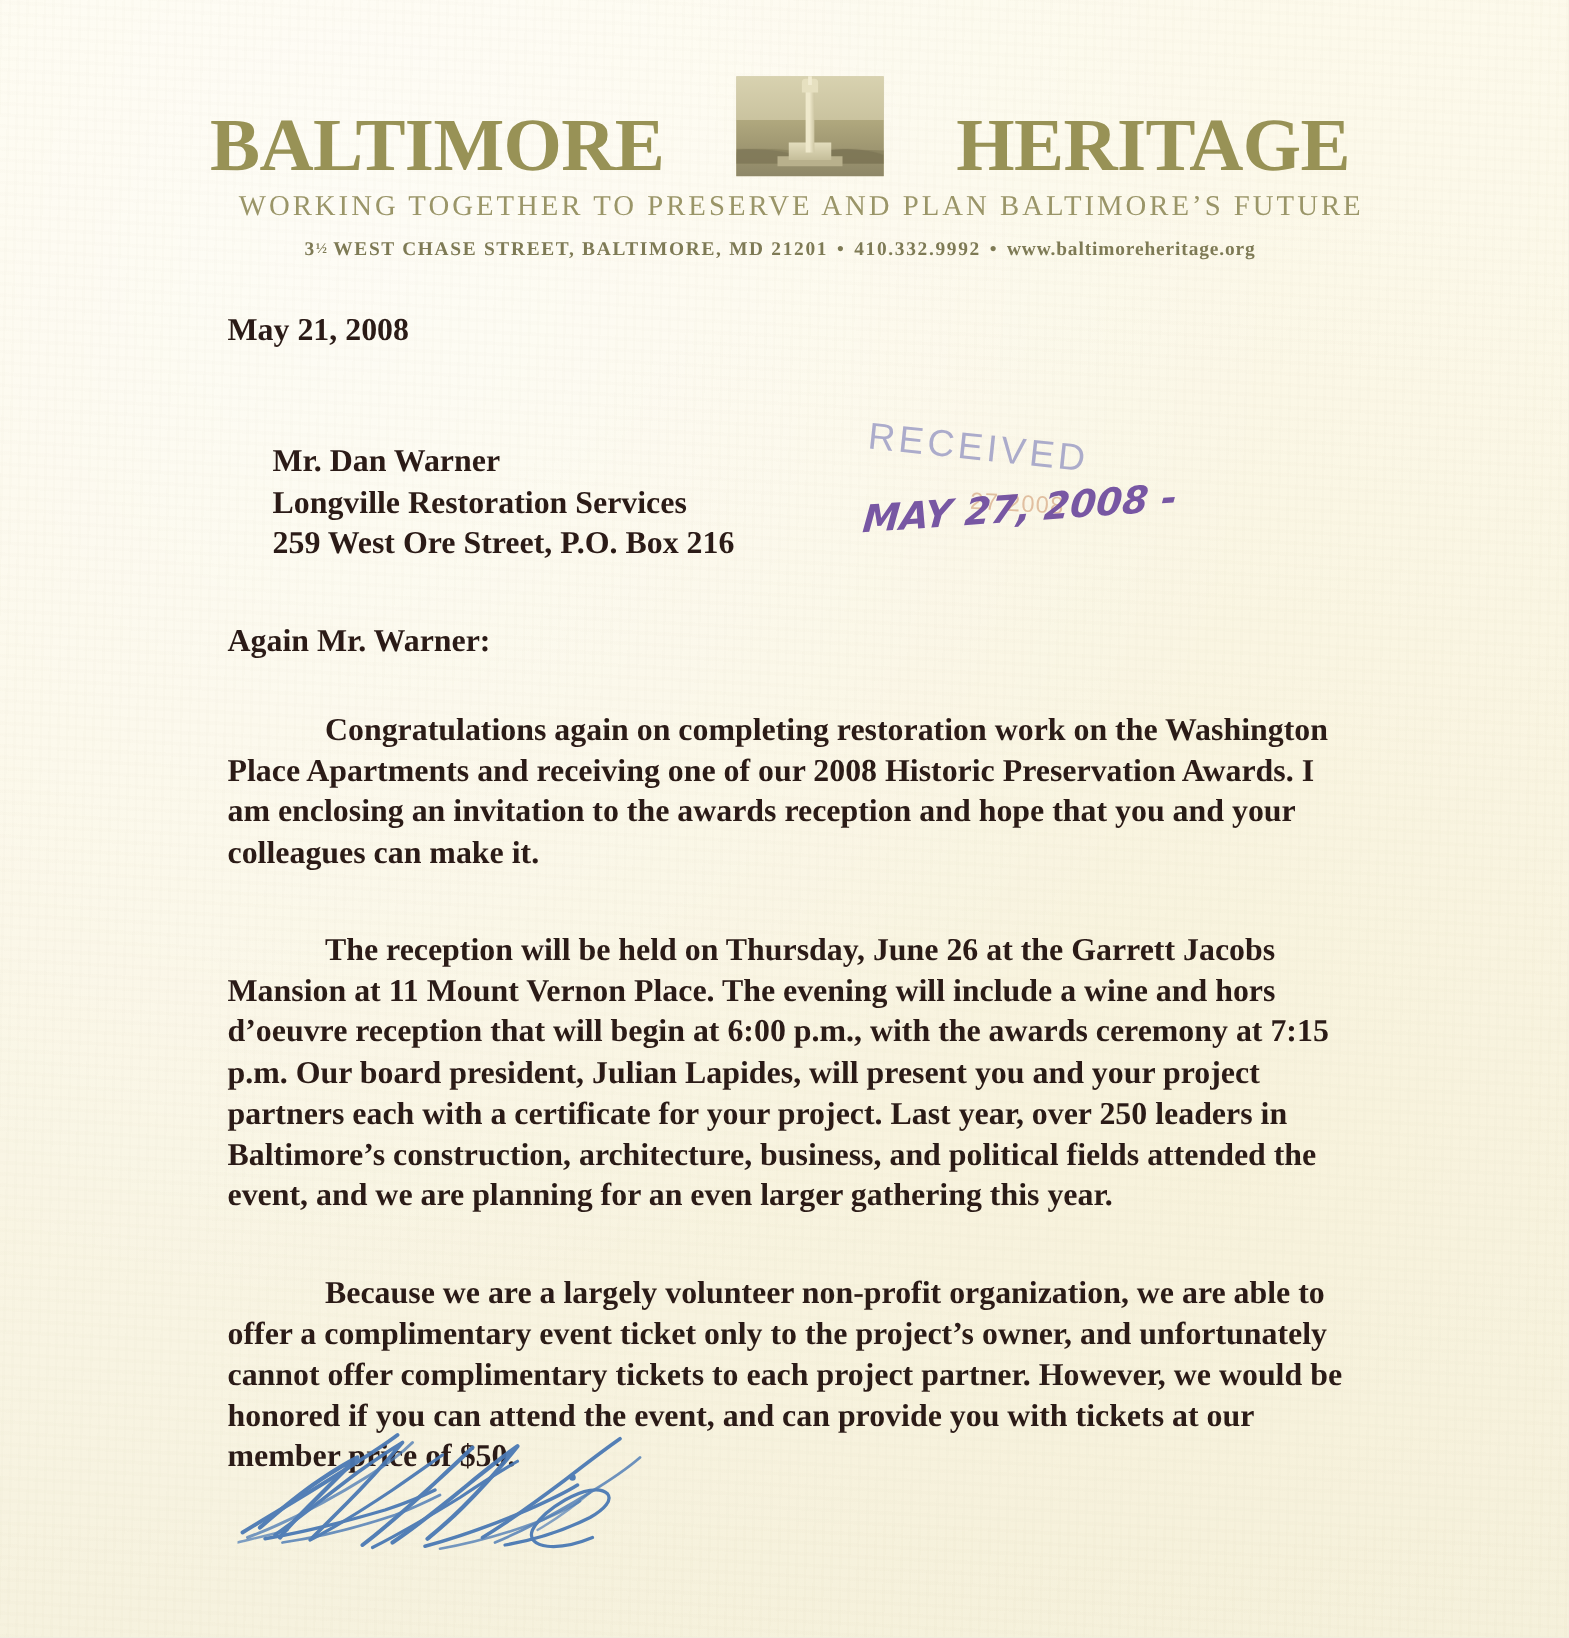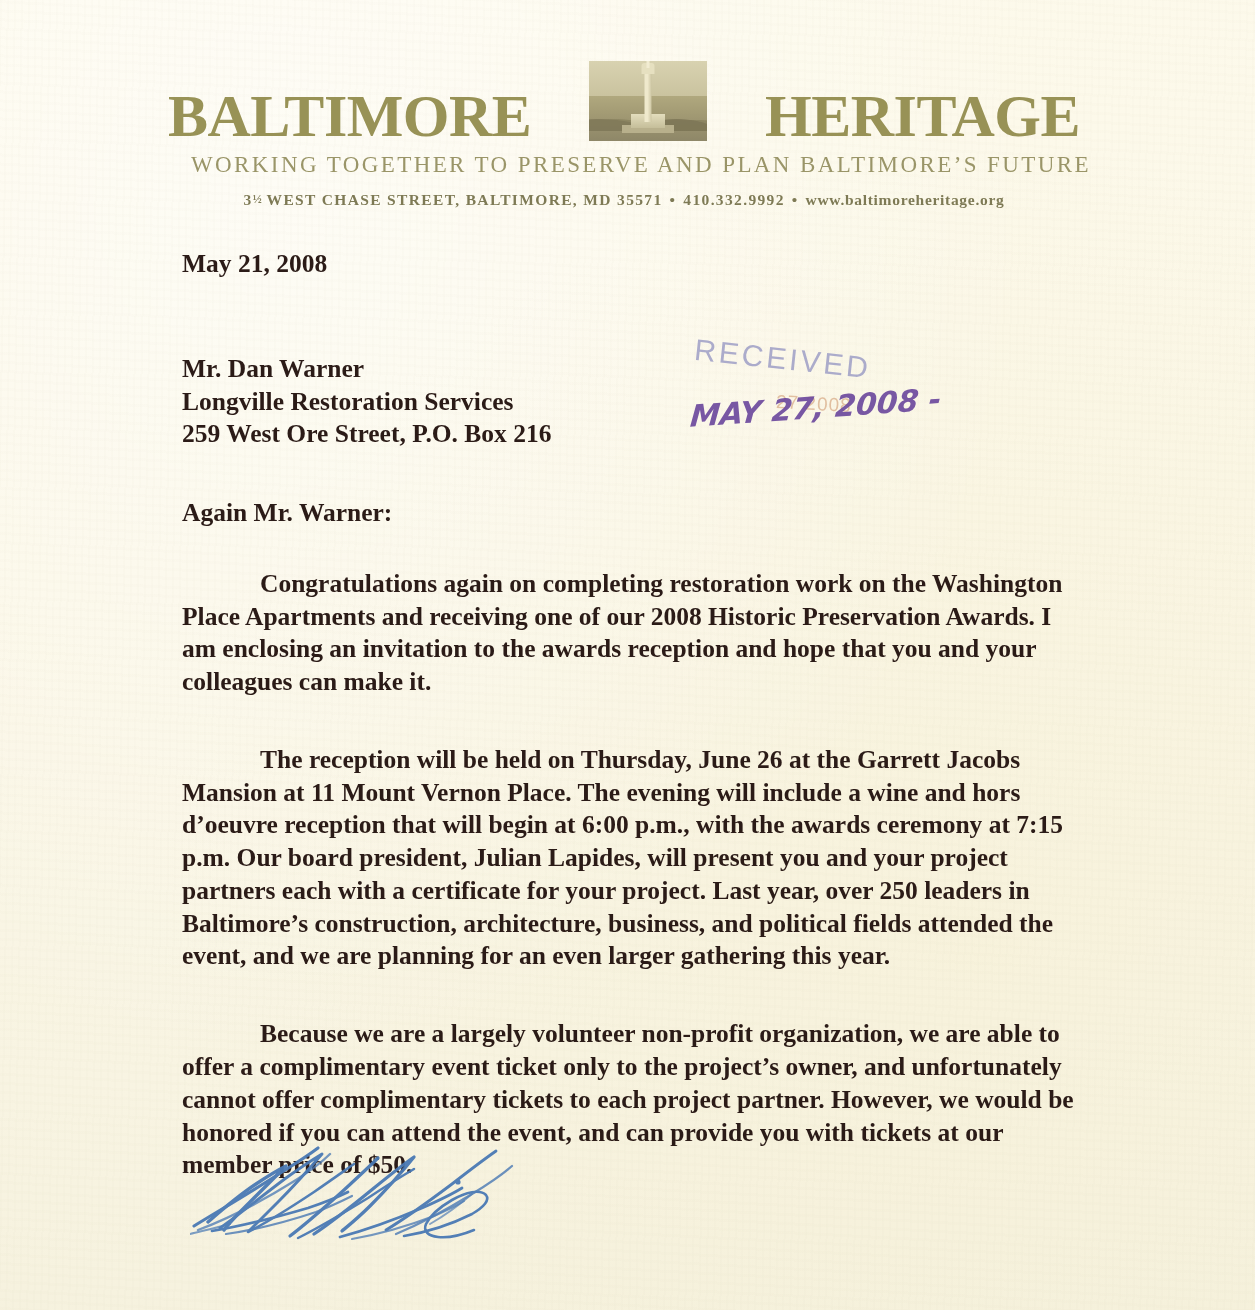--- a/index.html
+++ b/index.html
@@ -134,21 +134,21 @@
     position: absolute;
     left: 182px;
     top: 248px;
     width: 895px;
     font-size: 25.5px;
     line-height: 1.285;
     color: #2b1b17;
     font-weight: 700;
   }
   .date { margin: 0 0 0 0; }
-  .recipient { margin-top: 72px; }
+  .recipient { margin-top: 72px; margin-left: 36px; }
   .recipient div { white-space: nowrap; }
   .salutation { margin-top: 46px; }
   .para {
     margin-top: 45px;
     text-indent: 78px;
     text-align: left;
   }
   .para.p1 { margin-top: 38px; }
   sup.ord { font-size: .62em; vertical-align: .58em; }
 
@@ -231,21 +231,21 @@
         <span class="cap2"></span>
         <span class="finial"></span>
       </span>
 
       <span class="wm-text">HERITAGE</span>
     </div>
 
     <div class="tagline">WORKING TOGETHER TO PRESERVE AND PLAN BALTIMORE’S FUTURE</div>
 
     <div class="addressline">
-      <span>3</span><span class="frac">½</span><span> WEST CHASE STREET, BALTIMORE, MD  35571</span><span class="dot">•</span><span>410.332.9992</span><span class="dot">•</span><span class="url">www.baltimoreheritage.org</span>
+      <span>3</span><span class="frac">½</span><span> WEST CHASE STREET, BALTIMORE, MD  21201</span><span class="dot">•</span><span>410.332.9992</span><span class="dot">•</span><span class="url">www.baltimoreheritage.org</span>
     </div>
   </div>
 
   <div class="body">
 
     <div class="date">May 21, 2008</div>
 
     <div class="recipient">
       <div>Mr. Dan Warner</div>
       <div>Longville Restoration Services</div>

